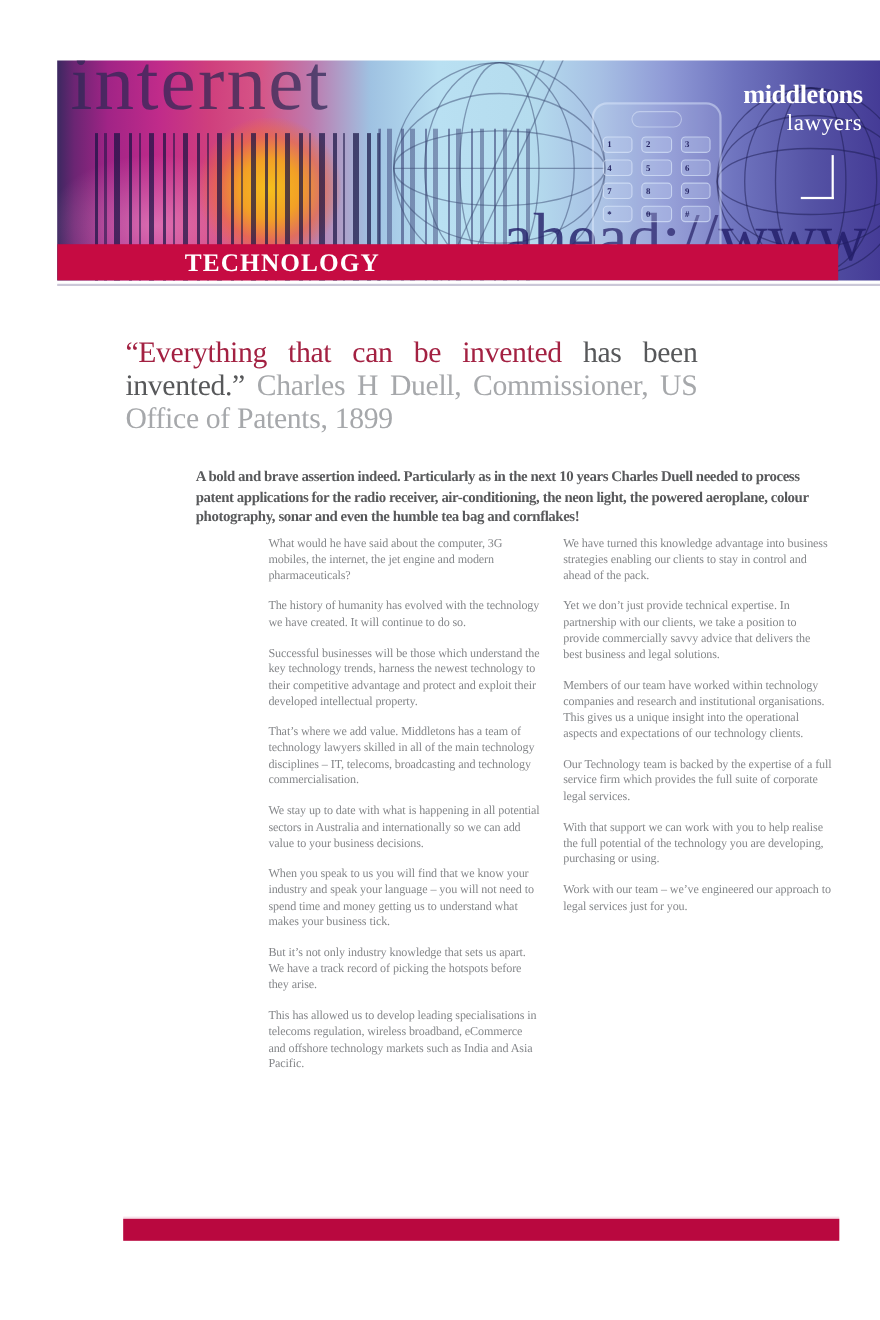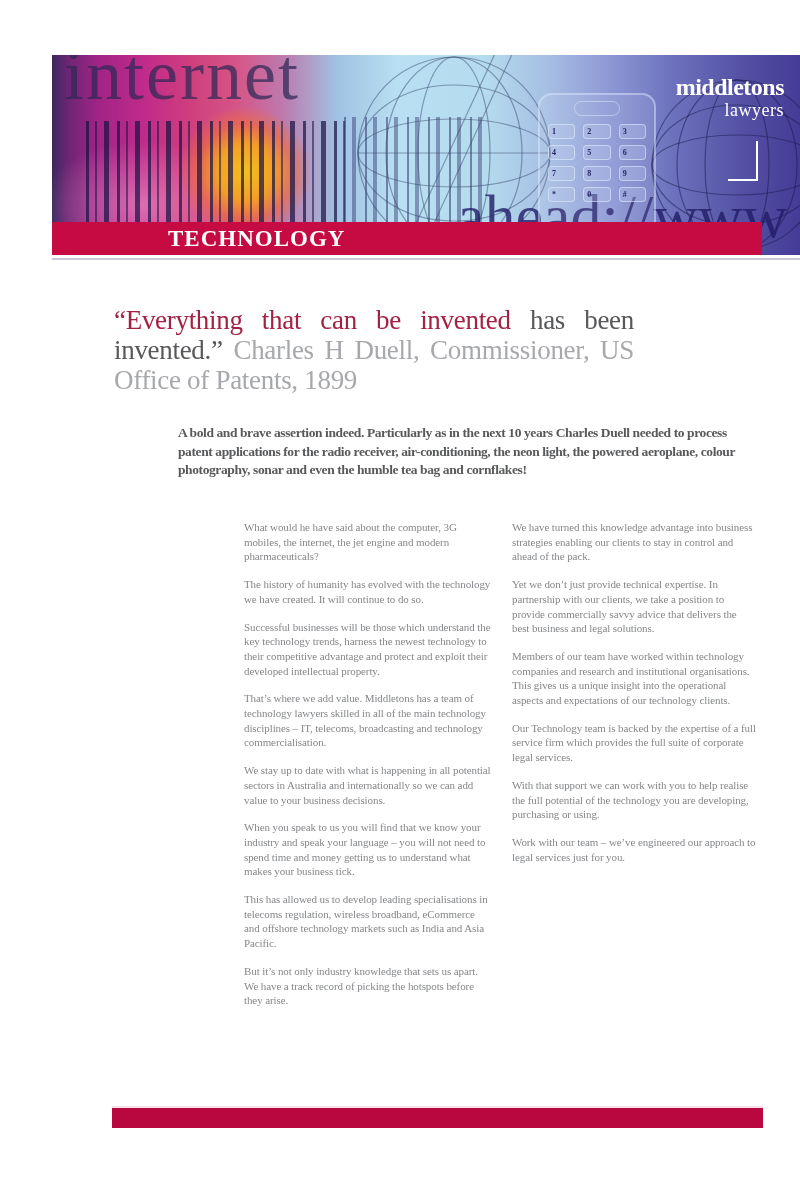--- a/index.html
+++ b/index.html
@@ -30,37 +30,37 @@
   .keypad{position:absolute;left:486px;top:38px;width:118px;height:170px;z-index:3;
     border:2px solid rgba(225,235,252,.45);border-radius:14px;background:rgba(255,255,255,.08);
     padding:6px 8px;box-sizing:border-box;}
   .keypad .oval{width:44px;height:13px;margin:0 auto 8px;border:1.5px solid rgba(225,235,252,.5);border-radius:8px;}
   .keys{display:grid;grid-template-columns:repeat(3,1fr);gap:6px 8px;}
   .key{height:15px;border:1.5px solid rgba(230,240,255,.55);border-radius:4px;
     background:rgba(195,208,242,.28);color:#262664;font-size:8px;font-weight:bold;
     line-height:13px;padding-left:3px;box-sizing:border-box;}
   .logo{position:absolute;right:38px;top:20px;z-index:4;text-align:right;color:#ffffff;line-height:1;}
   .logo .name{font-size:24px;font-weight:bold;letter-spacing:-.5px;}
-  .logo .tagline{font-size:18px;font-weight:normal;margin-top:2px;letter-spacing:.5px;}
+  .logo .tagline{font-size:21px;font-weight:normal;margin-top:2px;letter-spacing:.5px;}
   .bracket{position:absolute;right:64px;top:86px;width:28px;height:38px;z-index:4;
     border-right:2.5px solid #ffffff;border-bottom:2.5px solid #ffffff;}
   .banner{position:absolute;left:0;top:167px;width:710px;height:33px;z-index:5;background:#c60b42;}
   .banner span{display:block;padding-left:116px;line-height:33px;color:#ffffff;
     font-size:23px;font-weight:bold;letter-spacing:1px;}
   .divider{position:absolute;left:16px;top:258px;width:770px;height:2px;background:#cbc8d8;}
 
   
   .quote{position:absolute;left:78px;top:305px;width:520px;
     font-size:27px;line-height:30px;letter-spacing:-.3px;text-align:justify;}
   .quote .hl{color:#a32142;}
   .quote .dk{color:#57585a;}
   .quote .lt{color:#a6a8ab;}
   .intro{position:absolute;left:142px;top:424px;width:585px;
     font-size:13.5px;line-height:18.5px;font-weight:bold;letter-spacing:-.4px;color:#58595b;}
-  .cols{position:absolute;left:208px;top:520px;display:flex;gap:20px;justify-content:flex-end;}
+  .cols{position:absolute;left:208px;top:487px;display:flex;gap:20px;justify-content:flex-end;}
   .col{color:#85878a;font-size:11px;line-height:14.7px;letter-spacing:-.1px;}
   .col.left{width:248px;}
   .col.right{width:244px;}
   .col p{margin:0 0 13px 0;}
 
   .footer-bar{position:absolute;left:76px;top:1108px;width:651px;height:20px;background:#b9083f;
     box-shadow:0 -2px 0 rgba(240,200,216,.55);}
 </style>
 </head>
 <body>
@@ -130,22 +130,22 @@
   <div class="intro">A bold and brave assertion indeed. Particularly as in the next 10 years Charles Duell needed to process patent applications for the radio receiver, air-conditioning, the neon light, the powered aeroplane, colour photography, sonar and even the humble tea bag and cornflakes!</div>
 
   <div class="cols">
     <div class="col left">
       <p>What would he have said about the computer, 3G mobiles, the internet, the jet engine and modern pharmaceuticals?</p>
       <p>The history of humanity has evolved with the technology we have created. It will continue to do so.</p>
       <p>Successful businesses will be those which understand the key technology trends, harness the newest technology to their competitive advantage and protect and exploit their developed intellectual property.</p>
       <p>That’s where we add value. Middletons has a team of technology lawyers skilled in all of the main technology disciplines – IT, telecoms, broadcasting and technology commercialisation.</p>
       <p>We stay up to date with what is happening in all potential sectors in Australia and internationally so we can add value to your business decisions.</p>
       <p>When you speak to us you will find that we know your industry and speak your language – you will not need to spend time and money getting us to understand what makes your business tick.</p>
+      <p>But it’s not only industry knowledge that sets us apart. We have a track record of picking the hotspots before they arise.</p>
       <p>This has allowed us to develop leading specialisations in telecoms regulation, wireless broadband, eCommerce and offshore technology markets such as India and Asia Pacific.</p>
-      <p>But it’s not only industry knowledge that sets us apart. We have a track record of picking the hotspots before they arise.</p>
     </div>
     <div class="col right">
       <p>We have turned this knowledge advantage into business strategies enabling our clients to stay in control and ahead of the pack.</p>
       <p>Yet we don’t just provide technical expertise. In partnership with our clients, we take a position to provide commercially savvy advice that delivers the best business and legal solutions.</p>
       <p>Members of our team have worked within technology companies and research and institutional organisations. This gives us a unique insight into the operational aspects and expectations of our technology clients.</p>
       <p>Our Technology team is backed by the expertise of a full service firm which provides the full suite of corporate legal services.</p>
       <p>With that support we can work with you to help realise the full potential of the technology you are developing, purchasing or using.</p>
       <p>Work with our team – we’ve engineered our approach to legal services just for you.</p>
     </div>
   </div>

